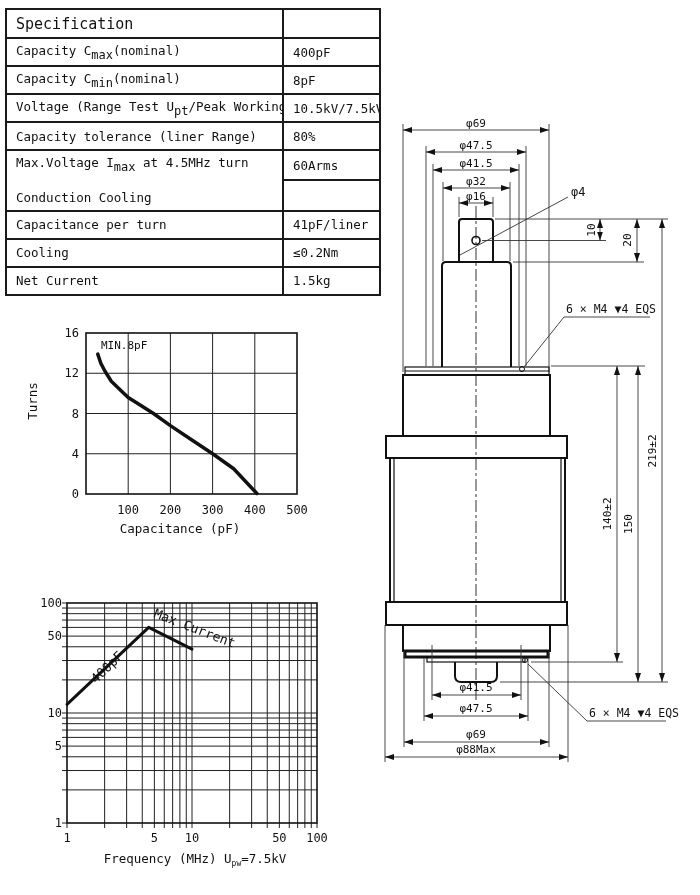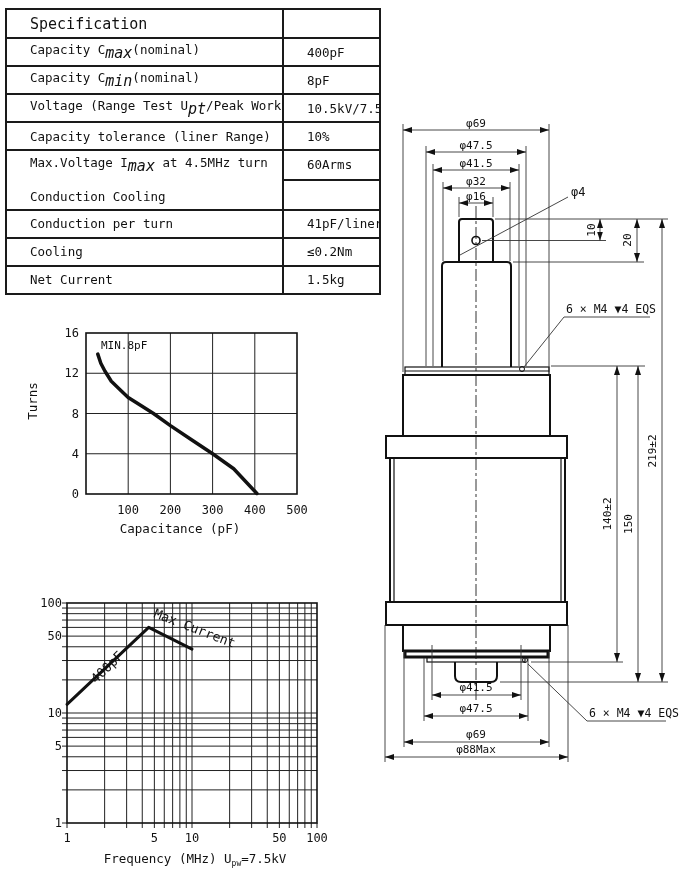--- a/index.html
+++ b/index.html
@@ -1,24 +1,24 @@
 <!DOCTYPE html>
 <html><head>
 <meta charset="utf-8">
 <style>
   html,body{margin:0;padding:0;background:#fff;}
   body{width:700px;height:895px;position:relative;font-family:"DejaVu Sans Mono",monospace;color:#111;}
   
   table.spec{position:absolute;left:5px;top:8px;width:374px;border-collapse:collapse;table-layout:fixed;
              font-family:"DejaVu Sans Mono",monospace;font-size:12.5px;color:#111;}
-  table.spec td{border:2px solid #1a1a1a;padding:3px 23px;height:20px;vertical-align:middle;
+  table.spec td{border:2px solid #1a1a1a;padding:3px 9px;height:20px;vertical-align:middle;
                 overflow:hidden;white-space:nowrap;}
   table.spec td.hd{font-size:15px;height:21px;}
   table.spec td.val{width:92px;}
-  table.spec sub{font-size:15px;font-style:italic;}
+  table.spec sub{font-size:12px;}
   td.tall div{line-height:18px;}
   td.tall div + div{margin-top:13px;}
   
   svg{position:absolute;left:0;top:0;}
   svg text{font-family:"DejaVu Sans Mono",monospace;fill:#111;}
   .tick{font-size:12px;}
   .cap{font-size:12.5px;}
   .dim{font-size:11px;}
   .note{font-size:11.5px;}
   .ann{font-size:11px;}
@@ -54,34 +54,34 @@
   <tr>
     <td><span>Capacity C</span><sub>min</sub><span>(nominal)</span></td>
     <td class="val">8pF</td>
   </tr>
   <tr>
     <td><span>Voltage (Range Test U</span><sub>pt</sub><span>/Peak Working U</span></td>
     <td class="val">10.5kV/7.5kV</td>
   </tr>
   <tr>
     <td><span>Capacity tolerance (liner Range)</span></td>
-    <td class="val">10%</td>
+    <td class="val">80%</td>
   </tr>
   <tr>
     <td class="tall" rowspan="2">
       <div><span>Max.Voltage I</span><sub>max</sub><span> at 4.5MHz turn</span></div>
       <div><span>Conduction Cooling</span></div>
     </td>
     <td class="val">60Arms</td>
   </tr>
   <tr>
     <td class="val"></td>
   </tr>
   <tr>
-    <td><span>Conduction per turn</span></td>
+    <td><span>Capacitance per turn</span></td>
     <td class="val">41pF/liner</td>
   </tr>
   <tr>
     <td><span>Cooling</span></td>
     <td class="val">≤0.2Nm</td>
   </tr>
   <tr>
     <td><span>Net Current</span></td>
     <td class="val">1.5kg</td>
   </tr>

